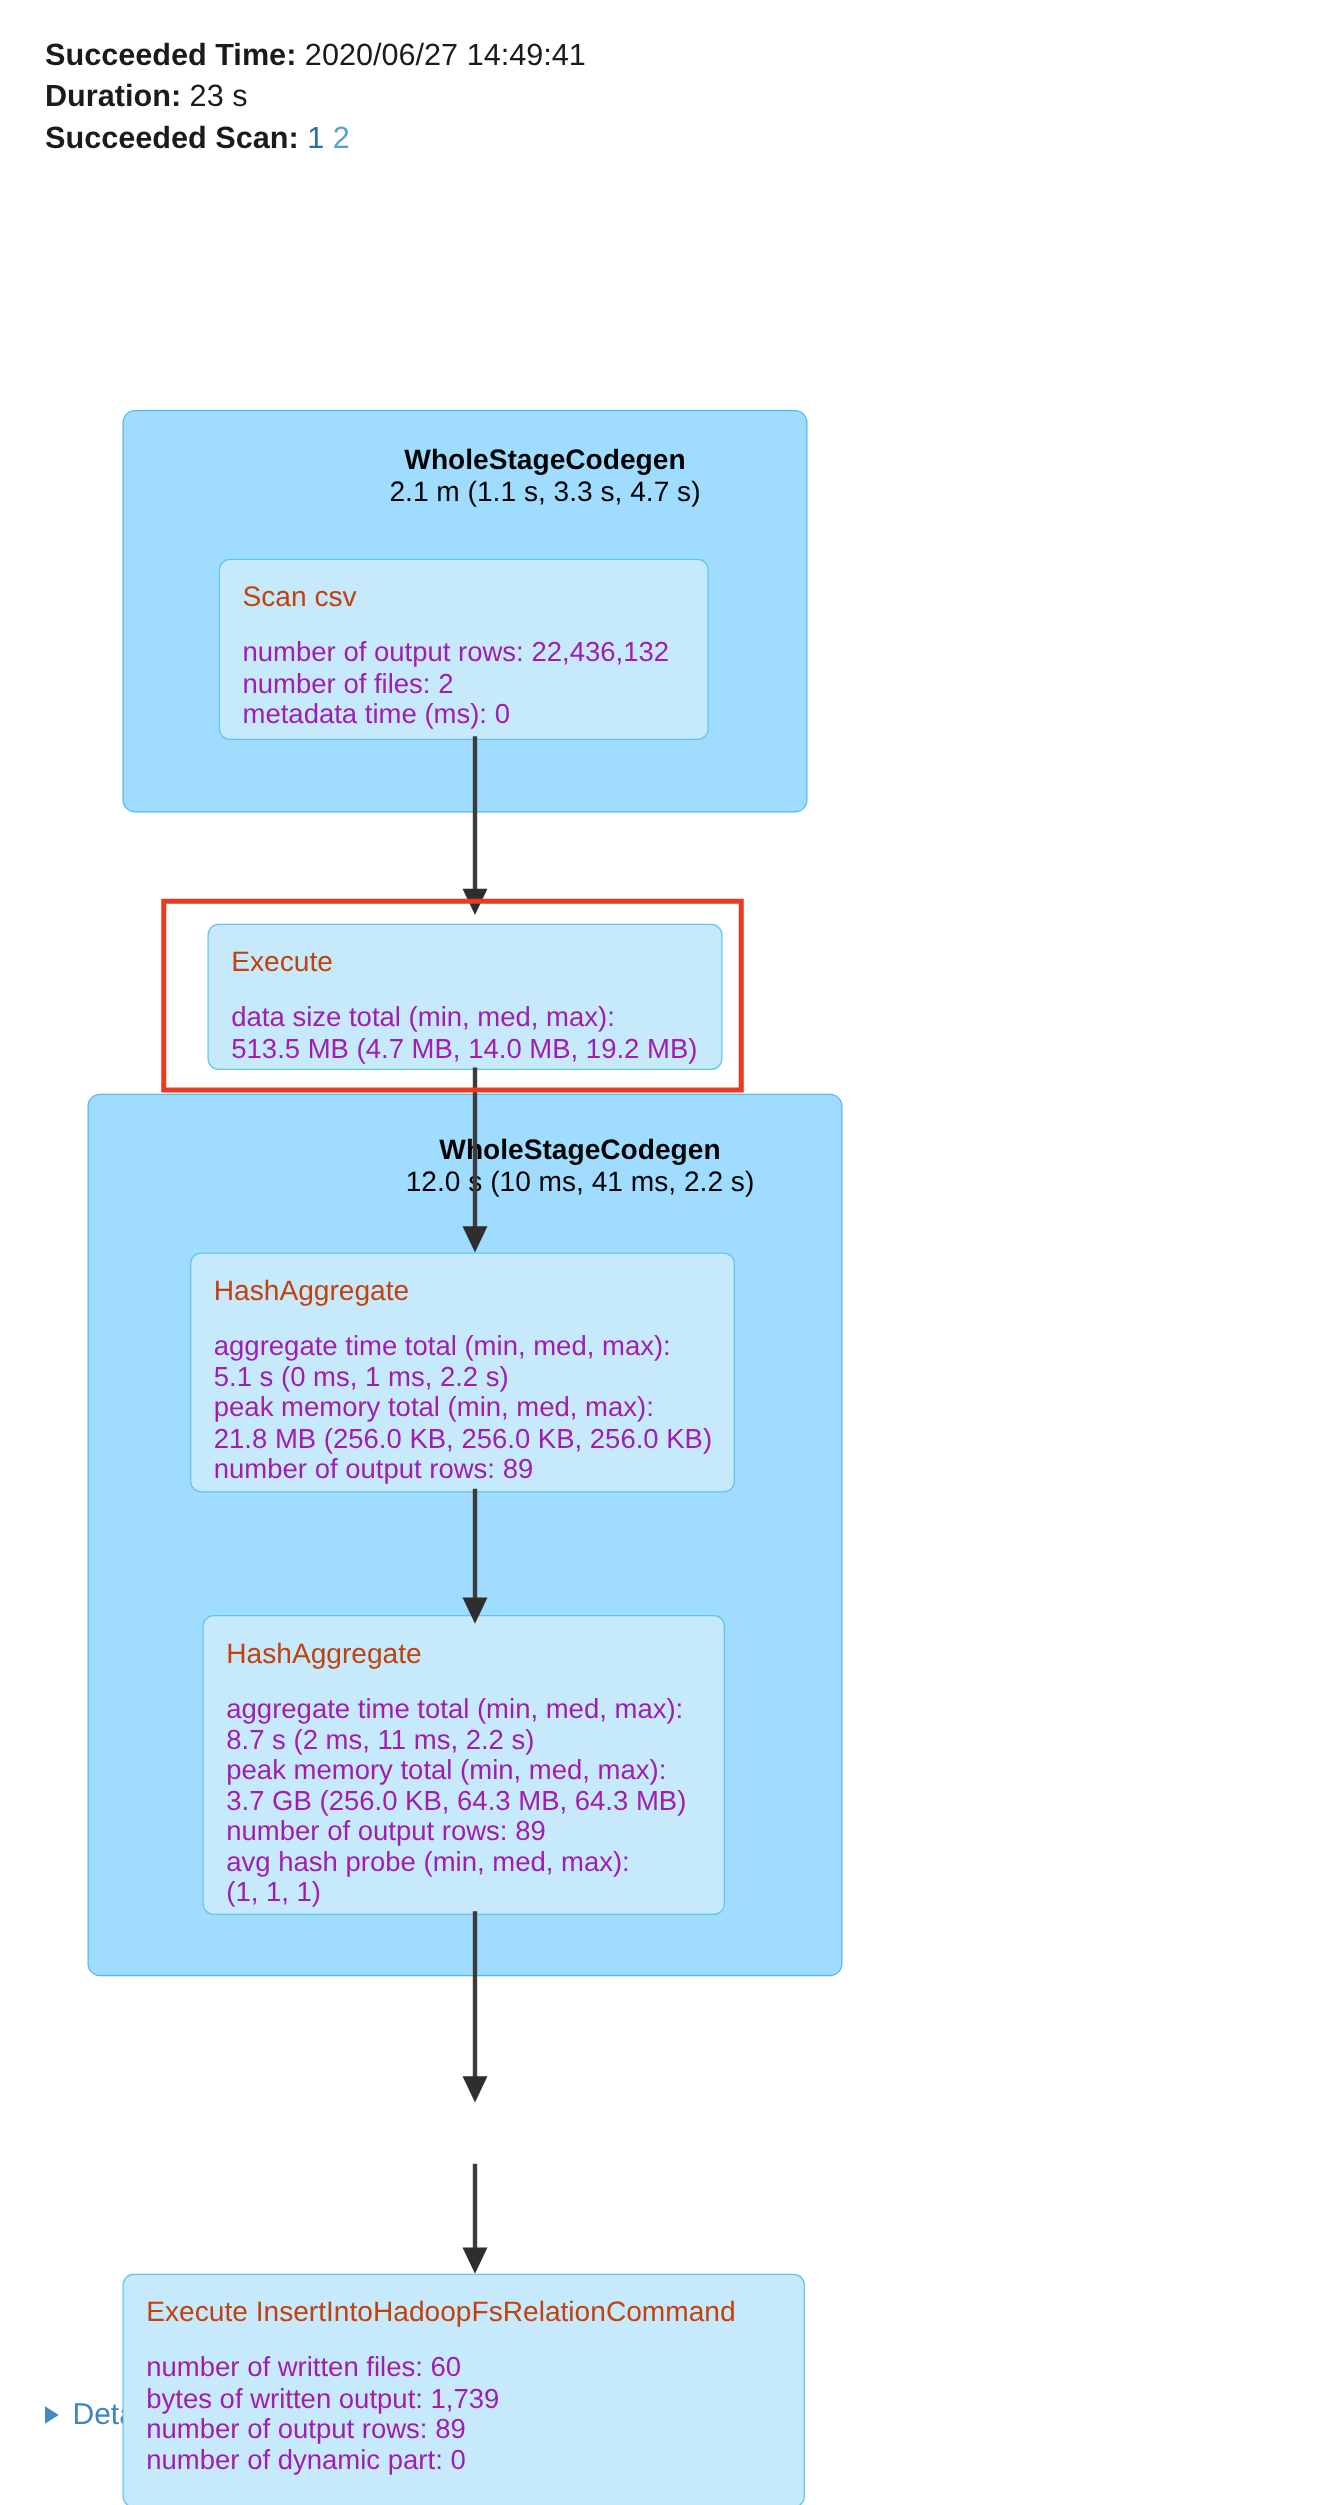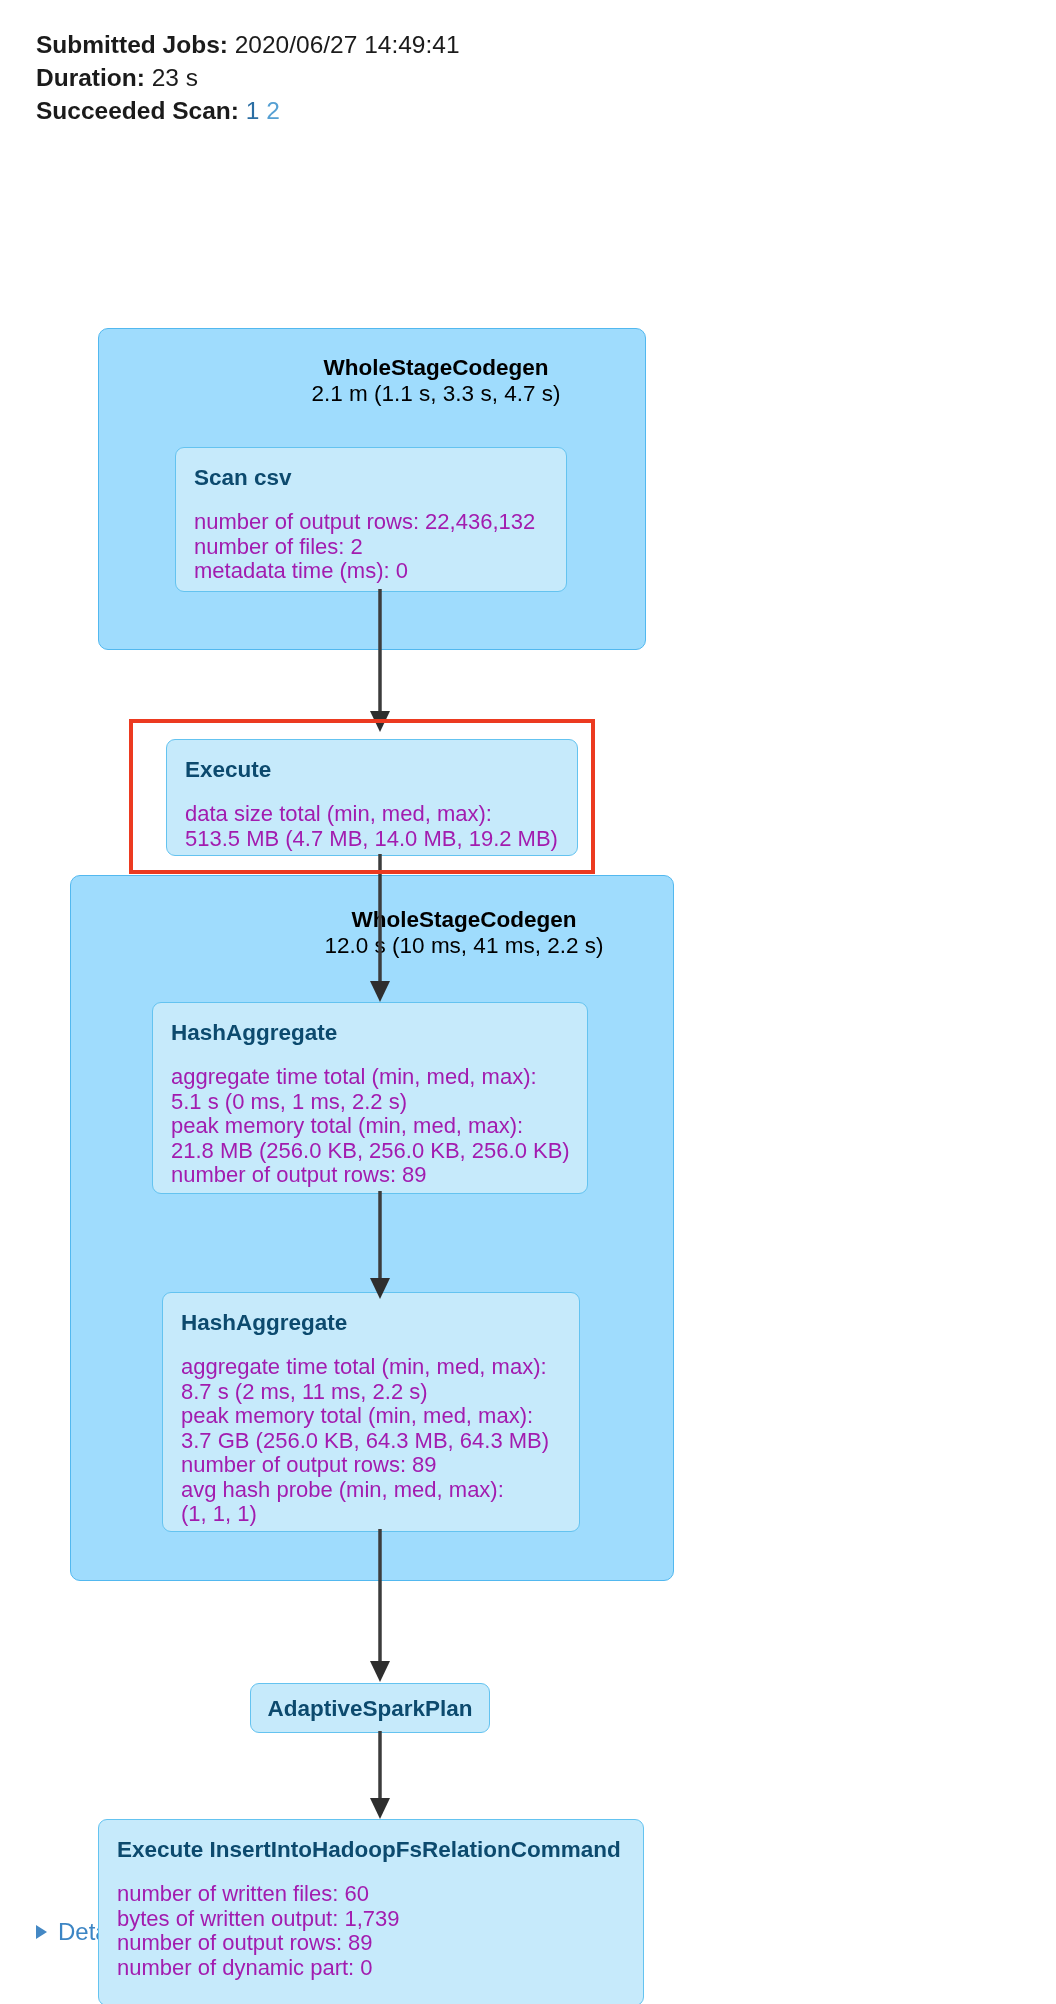--- a/index.html
+++ b/index.html
@@ -78,24 +78,24 @@
   
   .node {
     position: absolute;
     background: #c6eafb;
     border: 1.5px solid #64c3f0;
     border-radius: 9px;
     box-sizing: border-box;
     padding: 16px 18px 14px 18px;
   }
   .node-title {
-    font-weight: bold;
+    font-weight: normal;
     font-size: 22.5px;
     line-height: 28px;
-    color: #0c4a6e;
+    color: #c2410c;
     white-space: nowrap;
   }
   .node-metrics {
     margin-top: 18px;
     font-size: 22px;
     line-height: 24.5px;
     color: #a21caf;
     white-space: pre;
   }
   .node.compact {
@@ -145,21 +145,21 @@
     color: #3c85c4;
     text-decoration: none;
     cursor: pointer;
   }
 </style>
 </head>
 <body>
 
 <div class="summary">
   <div class="summary-row">
-    <span class="summary-label">Submitted Jobs:</span>
+    <span class="summary-label">Succeeded Time:</span>
     <span class="summary-value">2020/06/27 14:49:41</span>
   </div>
   <div class="summary-row">
     <span class="summary-label">Duration:</span>
     <span class="summary-value">23 s</span>
   </div>
   <div class="summary-row">
     <span class="summary-label">Succeeded Scan:</span>
     <a class="job-link visited" href="#">1</a>
     <a class="job-link unvisited" href="#">2</a>
@@ -236,23 +236,20 @@
 (1, 1, 1)</div>
   </div>
 
   <div class="edge" style="left:360px; top:1402px; width:40px; height:155px;">
     <svg width="40" height="155" viewBox="0 0 40 155">
       <line x1="20" y1="0" x2="20" y2="138" stroke="#3c3c3c" stroke-width="3.5"></line>
       <polygon points="20,153 10,132 30,132" fill="#2e2e2e"></polygon>
     </svg>
   </div>
 
-  <div class="node compact" style="left:250px; top:1556px; width:240px; height:50px;">
-    <div class="node-title">AdaptiveSparkPlan</div>
-  </div>
 
   <div class="edge" style="left:360px; top:1604px; width:40px; height:90px;">
     <svg width="40" height="90" viewBox="0 0 40 90">
       <line x1="20" y1="0" x2="20" y2="73" stroke="#3c3c3c" stroke-width="3.5"></line>
       <polygon points="20,88 10,67 30,67" fill="#2e2e2e"></polygon>
     </svg>
   </div>
 
   <div class="node" style="left:98px; top:1692px; width:546px; height:187px;">
     <div class="node-title">Execute InsertIntoHadoopFsRelationCommand</div>

